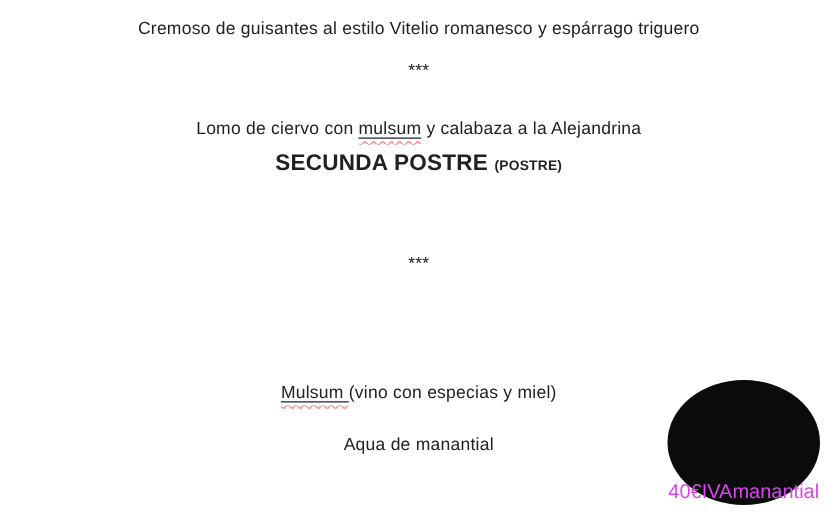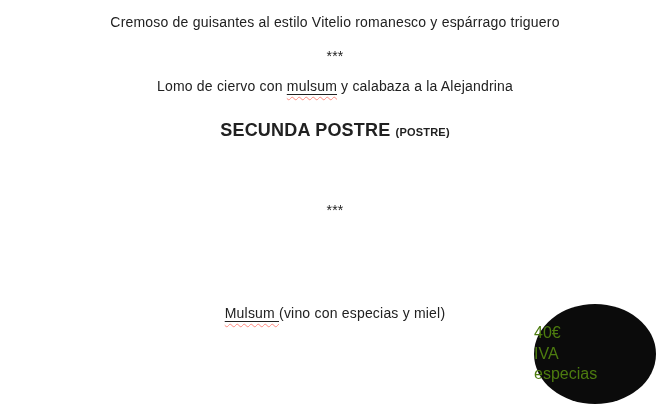--- a/index.html
+++ b/index.html
@@ -43,50 +43,51 @@
     text-underline-offset: 5px;
   }
   .badge {
     position: absolute;
     left: 534px;
     top: 304px;
     width: 122px;
     height: 100px;
     border-radius: 50%;
     background: #0b0b0b;
-    color: #4d7c0f;
+    color: #d946ef;
     display: flex;
-    flex-direction: column;
-    align-items: flex-start;
+    flex-direction: row;
+    align-items: flex-end;
     justify-content: center;
     text-align: center;
     font-size: 16px;
     line-height: 20.5px;
   }
 </style>
 </head>
 <body>
 
 <div class="slide">
 
   <div class="line" style="top:12px">Cremoso de guisantes al estilo Vitelio romanesco y espárrago triguero</div>
 
   <div class="line" style="top:46px">***</div>
 
-  <div class="line" style="top:76px"><span>Lomo de ciervo con </span><span class="u"><span class="sq">mulsum</span></span><span> y calabaza a la Alejandrina</span></div>
+  <div class="line" style="top:92px"><span>Lomo de ciervo con </span><span class="u"><span class="sq">mulsum</span></span><span> y calabaza a la Alejandrina</span></div>
 
   <div class="line heading" style="top:120px"><span>SECUNDA POSTRE </span><span class="sub">(POSTRE)</span></div>
 
 
   <div class="line" style="top:200px">***</div>
 
 
 
   <div class="line" style="top:303px"><span class="u"><span class="sq">Mulsum </span></span><span>(vino con especias y miel)</span></div>
 
+  <div class="line" style="top:345px">Aqua de manantial</div>
 
   <div class="badge">
     <div>40€</div>
     <div>IVA</div>
-    <div>especias</div>
+    <div>manantial</div>
   </div>
 
 </div>
 
 </body></html>

